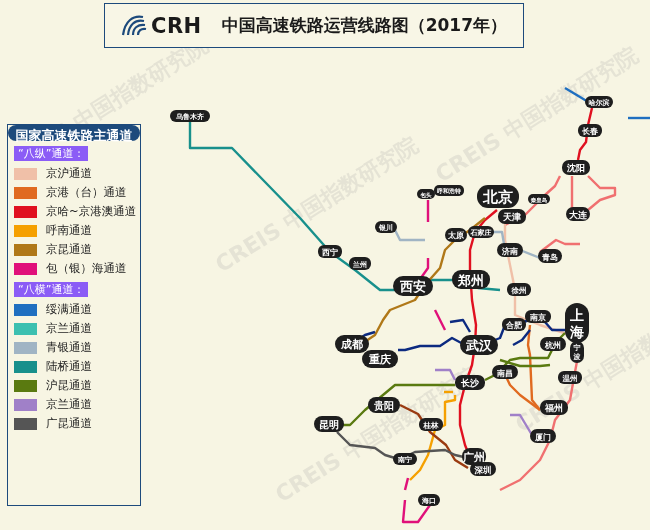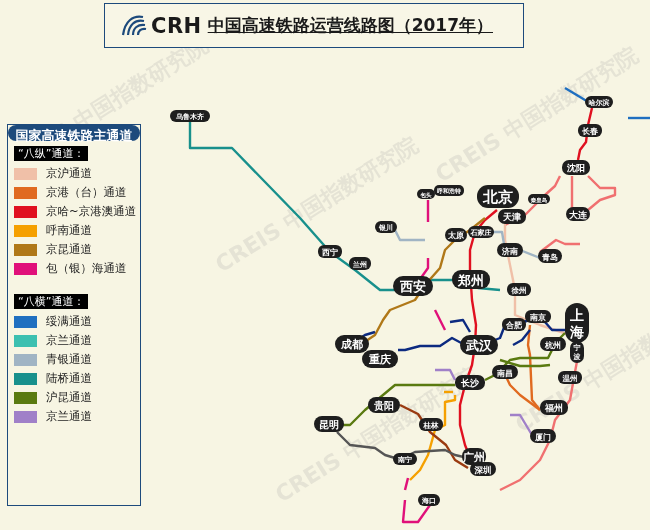--- a/index.html
+++ b/index.html
@@ -1,23 +1,23 @@
 <!DOCTYPE html>
 <html><head>
 <meta charset="utf-8">
 <style>
   html,body{margin:0;padding:0;}
   body{width:650px;height:530px;background:#f7f5e3;position:relative;overflow:hidden;font-family:"DejaVu Sans",sans-serif;}
   .title-box{position:absolute;left:104px;top:3px;width:420px;height:45px;border:1.5px solid #1d4a7c;background:#f8f6e6;display:flex;align-items:center;box-sizing:border-box;}
   .title-logo{width:30px;height:26px;margin-left:12px;}
   .title-crh{font-family:"DejaVu Sans",sans-serif;font-weight:bold;font-size:21px;color:#1a1a1a;margin-left:4px;letter-spacing:0.5px;}
-  .title-text{font-weight:bold;font-size:17px;color:#1a1a1a;margin-left:6px;text-decoration:underline;}
+  .title-text{font-weight:bold;font-size:17px;color:#1a1a1a;margin-left:20px;}
   .legend{position:absolute;left:7px;top:124px;width:134px;height:382px;border:1.5px solid #1d4a7c;background:#f7f5e3;box-sizing:border-box;}
   .legend-head{background:#1d4a7c;color:#fff;font-weight:bold;font-size:13px;text-align:center;height:16px;line-height:22px;border-radius:9px;}
-  .legend-sub{display:inline-block;background:#000000;color:#fff;font-size:11px;padding:0 4px;height:15px;line-height:15px;margin:5px 0 3px 6px;}
+  .legend-sub{display:inline-block;background:#8b5cf6;color:#fff;font-size:11px;padding:0 4px;height:15px;line-height:15px;margin:5px 0 3px 6px;}
   .legend-item{display:flex;align-items:center;height:19px;margin-left:6px;}
   .swatch{width:23px;height:12px;margin-right:9px;}
   .legend-label{font-size:11.5px;color:#222;}
   svg.map{position:absolute;left:0;top:0;}
   .city{fill:#1e1e1e;}
   .ctext{fill:#fff;font-family:"DejaVu Sans",sans-serif;font-weight:bold;}
   .wm{position:absolute;color:rgba(150,150,150,0.18);font-weight:bold;font-size:22px;transform:rotate(-32deg);white-space:nowrap;pointer-events:none;}
 </style>
 </head>
 <body>
@@ -284,21 +284,21 @@
   </div>
       <div class="legend-item">
     <span class="swatch" style="background: rgb(176, 120, 24);"></span>
     <span class="legend-label">京昆通道</span>
   </div>
       <div class="legend-item">
     <span class="swatch" style="background: rgb(224, 16, 122);"></span>
     <span class="legend-label">包（银）海通道</span>
   </div>
     </div>
-  <div class="legend-sub" style="margin-top:16px;">“八横”通道：</div>
+  <div class="legend-sub" style="margin-top:4px;">“八横”通道：</div>
   <div id="hlist">
       <div class="legend-item">
     <span class="swatch" style="background: rgb(31, 111, 192);"></span>
     <span class="legend-label">绥满通道</span>
   </div>
       <div class="legend-item">
     <span class="swatch" style="background: rgb(60, 192, 176);"></span>
     <span class="legend-label">京兰通道</span>
   </div>
       <div class="legend-item">
@@ -310,14 +310,18 @@
     <span class="legend-label">陆桥通道</span>
   </div>
       <div class="legend-item">
     <span class="swatch" style="background: rgb(90, 122, 16);"></span>
     <span class="legend-label">沪昆通道</span>
   </div>
       <div class="legend-item">
     <span class="swatch" style="background: rgb(160, 128, 200);"></span>
     <span class="legend-label">京兰通道</span>
   </div>
+      <div class="legend-item">
+    <span class="swatch" style="background: rgb(85, 85, 85);"></span>
+    <span class="legend-label">广昆通道</span>
+  </div>
     </div>
 </div>
 
 </body></html>

